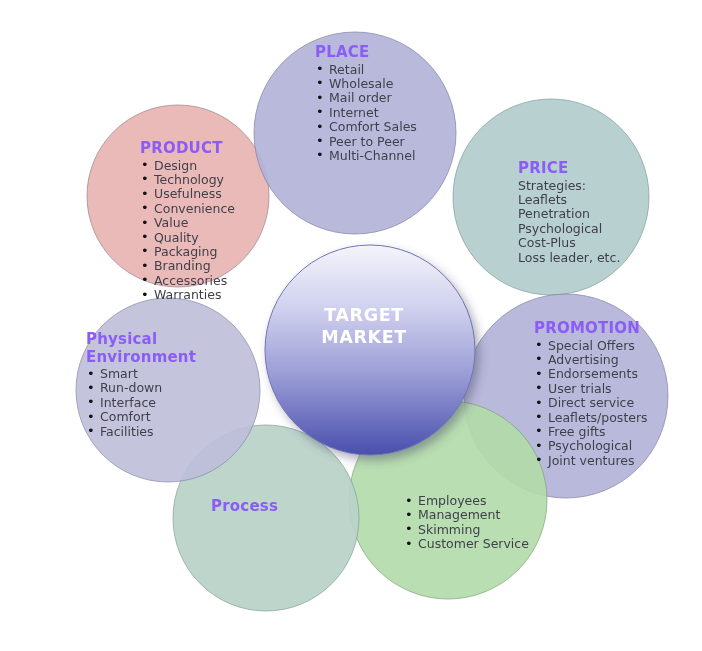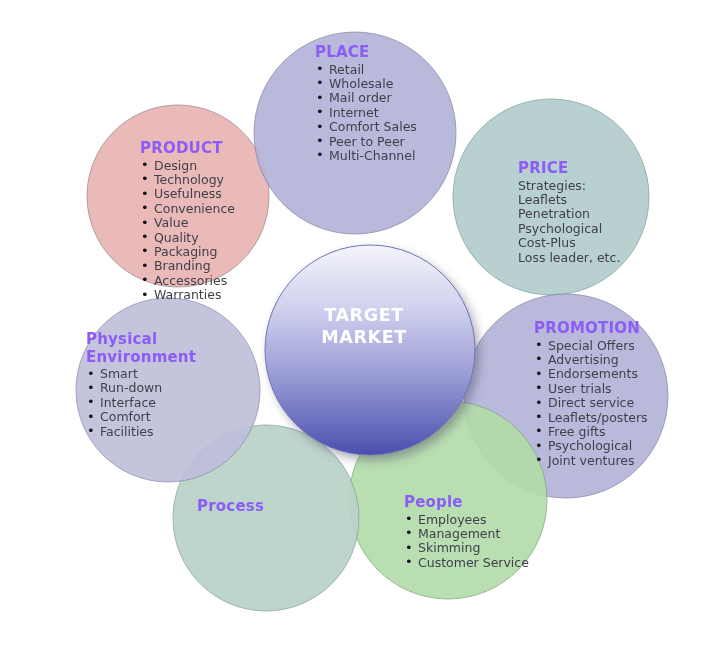--- a/index.html
+++ b/index.html
@@ -73,21 +73,21 @@
   }
   ul.plain > li {
     white-space: nowrap;
   }
   
   #t-product   { left: 140px; top: 140px; }
   #t-place     { left: 315px; top: 44px;  }
   #t-price     { left: 518px; top: 124px; margin-top: 36px; }
   #t-promotion { left: 534px; top: 320px; }
   #t-people    { left: 404px; top: 494px; }
-  #t-process   { left: 197px; top: 498px; }
+  #t-process   { left: 211px; top: 498px; }
   #t-physical  { left: 86px;  top: 331px; }
 
   #center-label {
     position: absolute;
     left: 265px;
     top: 304px;
     width: 198px;
     text-align: center;
     color: #ffffff;
     font-weight: bold;
@@ -184,21 +184,20 @@
       <li>User trials</li>
       <li>Direct service</li>
       <li>Leaflets/posters</li>
       <li>Free gifts</li>
       <li>Psychological</li>
       <li>Joint ventures</li>
     </ul>
   </div>
 
   <div class="petal-text" id="t-people">
-    <div class="petal-title">People</div>
     <ul class="bullets">
       <li>Employees</li>
       <li>Management</li>
       <li>Skimming</li>
       <li>Customer Service</li>
     </ul>
   </div>
 
   <div class="petal-text" id="t-process">
     <div class="petal-title">Process</div>

